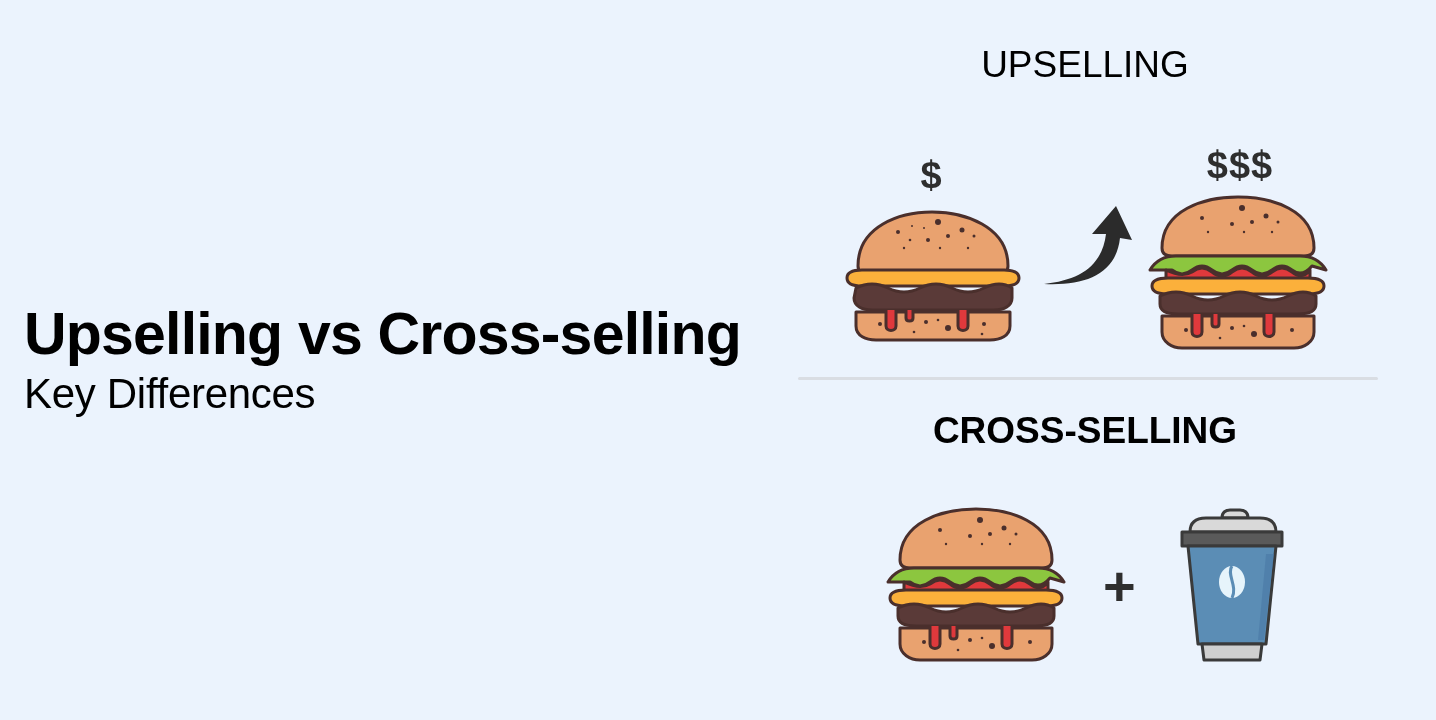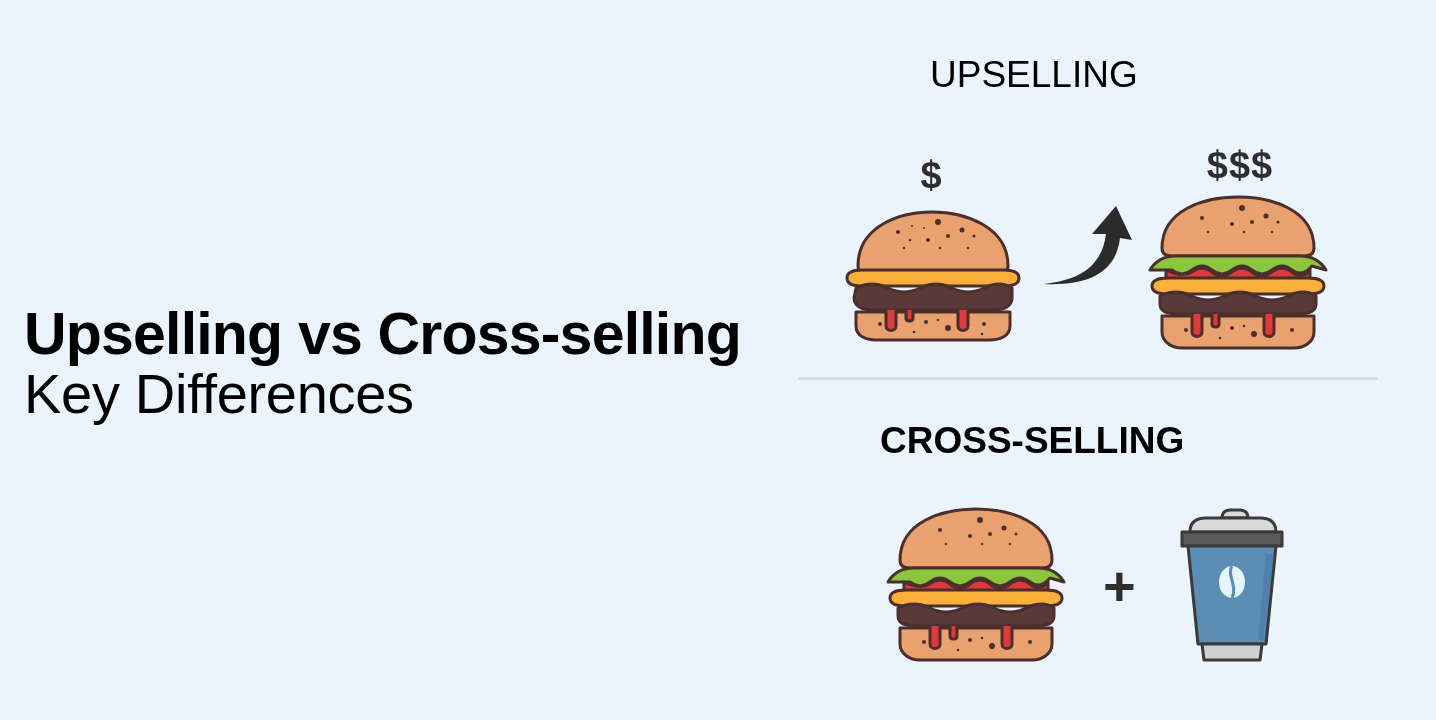--- a/index.html
+++ b/index.html
@@ -26,33 +26,32 @@
       color: #000;
     }
     .main-title {
       font-size: 59px;
       font-weight: bold;
       letter-spacing: -0.8px;
       line-height: 72px;
       margin: 0;
     }
     .sub-title {
-      font-size: 56px;
+      font-size: 42px;
       font-weight: normal;
       line-height: 48px;
       margin: 0;
       letter-spacing: -0.3px;
     }
     .section-label {
       position: absolute;
       font-size: 37px;
       color: #000;
-      text-align: left;
+      text-align: center;
       letter-spacing: 0px;
-      margin-top: 10px;
     }
     .label-upselling { left: 930px; top: 44px; width: 310px; font-weight: 500; }
     .label-cross { left: 880px; top: 410px; width: 410px; font-weight: bold; }
     .divider {
       position: absolute;
       left: 798px;
       top: 377px;
       width: 580px;
       height: 3px;
       background: #d9dde3;

